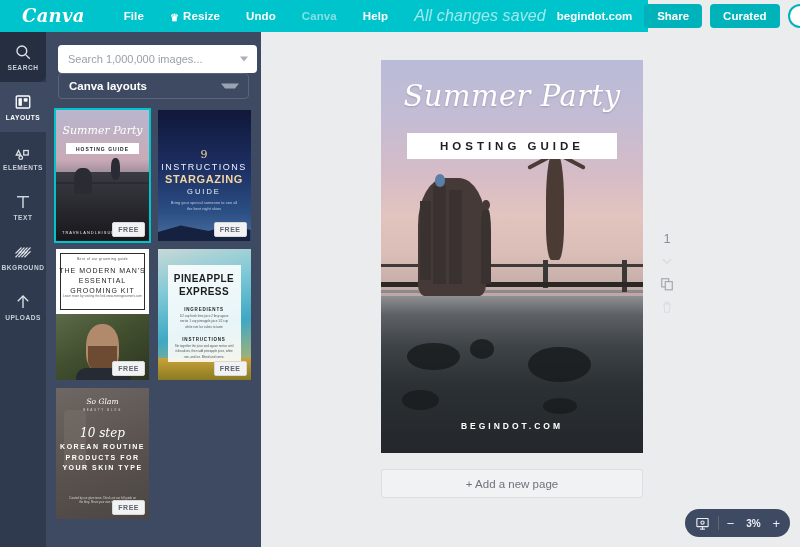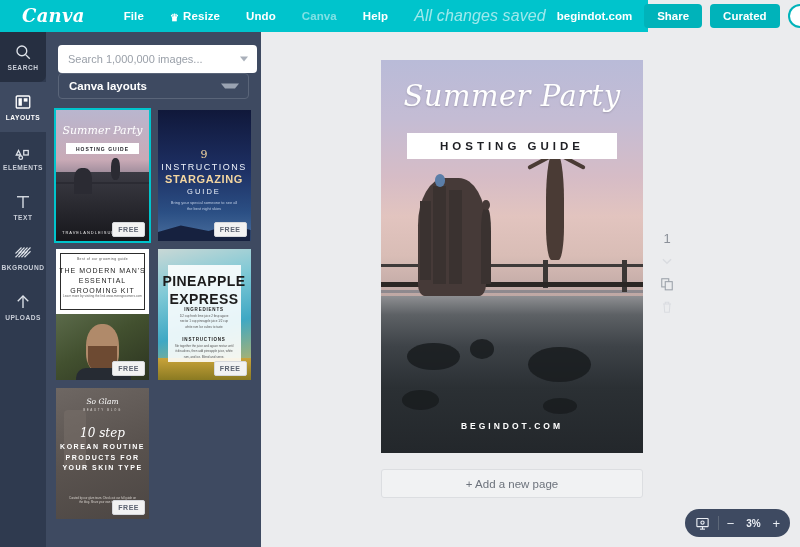--- a/index.html
+++ b/index.html
@@ -160,21 +160,21 @@
   .t3 .k1 { position:absolute; top:17px; left:0; right:0; text-align:center; font-size:7px; color:#1d1d1d; letter-spacing:1px; line-height:1.45;}
   .t3 .k2 { position:absolute; top:45px; left:0; right:0; text-align:center; font-size:3.2px; color:#666; line-height:1.6;}
   .t3 .photo { position:absolute; left:0; right:0; bottom:0; height:66px; background:linear-gradient(150deg,#5b6a4a,#42502f 45%,#2c3420); }
   .t3 .face { position:absolute; left:30px; bottom:8px; width:33px; height:48px; border-radius:45% 45% 38% 38%; background:#b08a6a; }
   .t3 .beard { position:absolute; left:32px; bottom:8px; width:29px; height:26px; border-radius:0 0 45% 45%; background:#6d4a32; }
   .t3 .body { position:absolute; left:20px; bottom:0; width:55px; height:12px; border-radius:10px 10px 0 0; background:#262b33; }
 
   
   .t4 { background:linear-gradient(165deg,#c9d8d6 0%,#7fc9d6 30%,#3fa8c4 60%,#d9b64c 100%); }
   .t4 .sheet { position:absolute; top:16px; left:10px; right:10px; bottom:18px; background:rgba(255,255,255,.88); }
-  .t4 .pt { position:absolute; top:24px; left:0; right:0; text-align:center; color:#1c1c1c; font-size:14px; font-weight:bold; line-height:1.25; letter-spacing:.4px;}
+  .t4 .pt { position:absolute; top:24px; left:0; right:0; text-align:center; color:#1c1c1c; font-size:10px; font-weight:bold; line-height:1.25; letter-spacing:.4px;}
   .t4 .h1 { position:absolute; top:58px; left:0; right:0; text-align:center; color:#1c1c1c; font-size:4.5px; font-weight:bold; letter-spacing:.8px;}
   .t4 .b1 { position:absolute; top:65px; left:20px; right:20px; text-align:center; color:#555; font-size:3px; line-height:1.75;}
   .t4 .h2 { position:absolute; top:88px; left:0; right:0; text-align:center; color:#1c1c1c; font-size:4.5px; font-weight:bold; letter-spacing:.8px;}
   .t4 .b2 { position:absolute; top:95px; left:16px; right:16px; text-align:center; color:#555; font-size:3px; line-height:1.75;}
   .t4 .leaf { position:absolute; bottom:0; left:0; right:0; height:22px; background:linear-gradient(180deg,#c9a33a,#8a7a22); }
 
   
   .t5 { background:linear-gradient(160deg,#6e6763 0%,#5a534f 50%,#4c4643 100%); }
   .t5 .so { position:absolute; top:9px; left:0; right:0; text-align:center; color:#fff; font-family:"DejaVu Serif",serif; font-style:italic; font-size:7.5px;}
   .t5 .so2 { position:absolute; top:20px; left:0; right:0; text-align:center; color:#d8d3cf; font-size:3px; letter-spacing:1.6px;}

